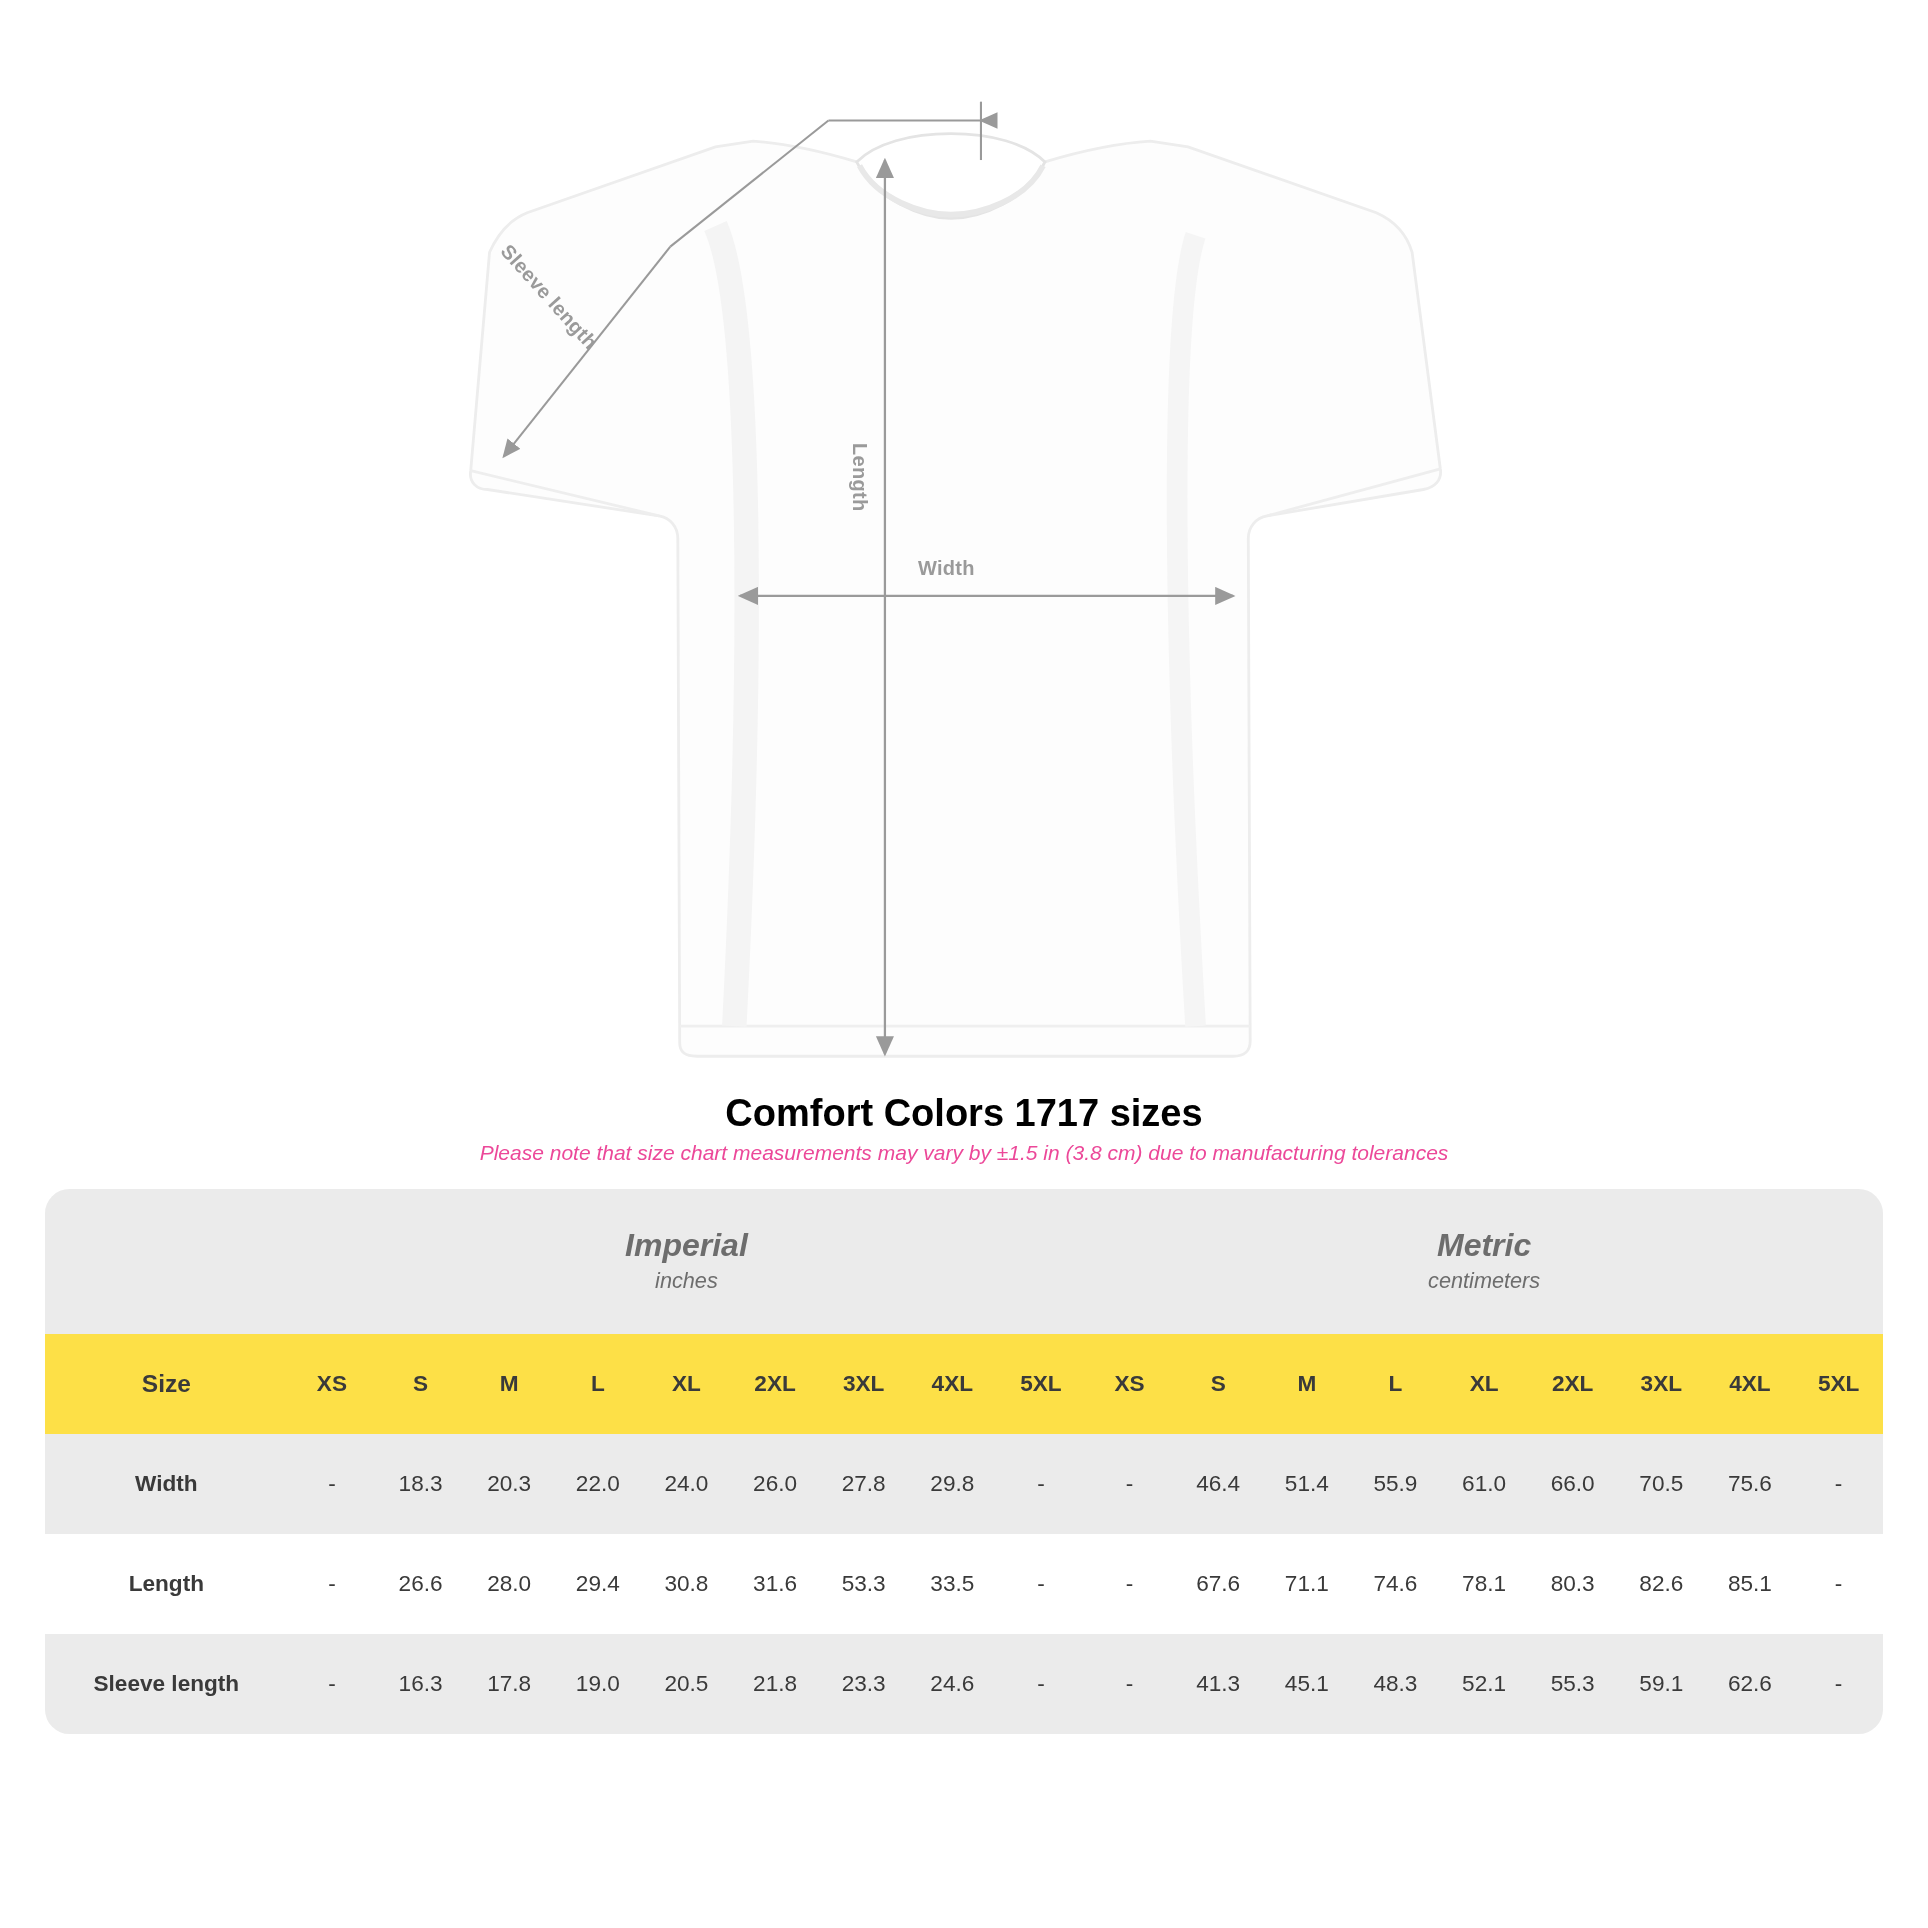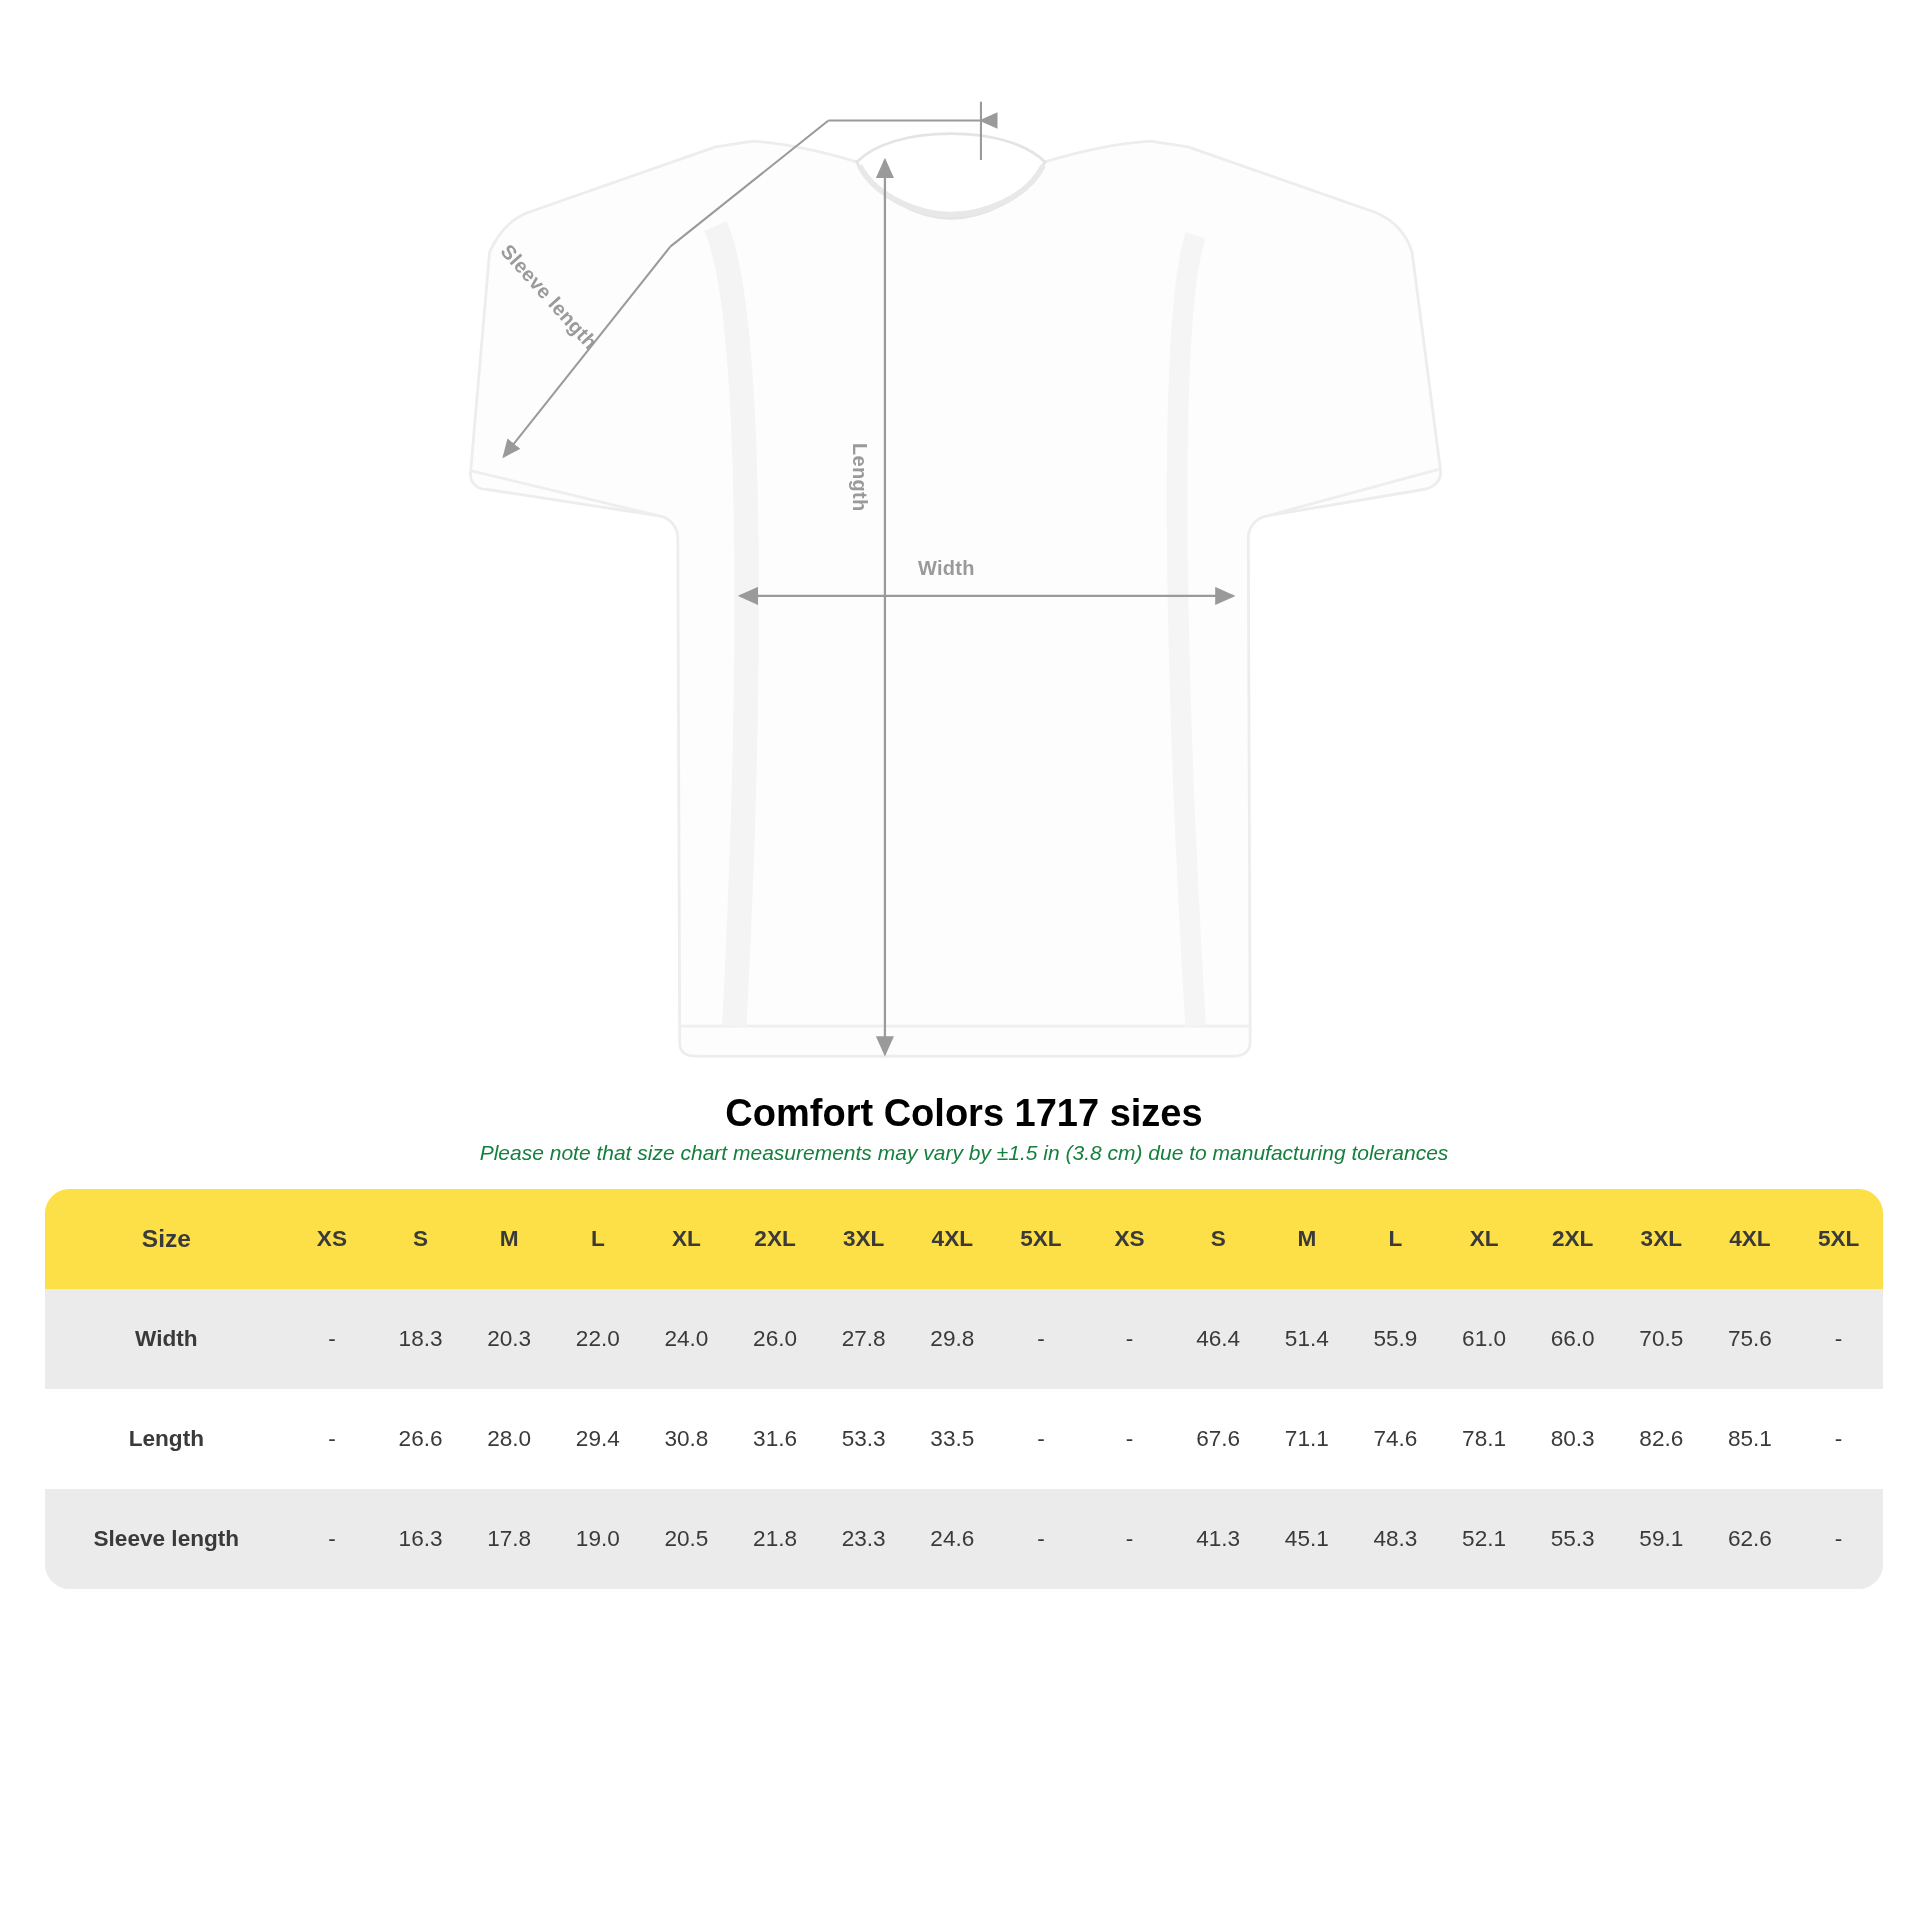--- a/index.html
+++ b/index.html
@@ -57,21 +57,21 @@
     font-size: 38px;
     font-weight: bold;
     color: #000000;
     margin: 0;
     padding: 0 0 5.6px 0;
   }
   .chart-subtitle {
     text-align: center;
     font-size: 21px;
     font-style: italic;
-    color: #15803d;
+    color: #ec4899;
     margin: 0 0 24.5px 0;
   }
 
   
   .table-wrap {
     width: 1838px;
     margin: 0 auto;
   }
   table.size-table {
     width: 100%;
@@ -205,20 +205,31 @@
   <h1 class="chart-title">Comfort Colors 1717 sizes</h1>
   <div class="chart-subtitle">Please note that size chart measurements may vary by ±1.5 in (3.8 cm) due to manufacturing tolerances</div>
 
   <div class="table-wrap">
     <table class="size-table">
       <colgroup>
         <col style="width:13.2%">
         <col span="18" style="width:4.8222%">
       </colgroup>
       <tbody id="table-body">
+          <tr>
+            <td class="corner-cell"></td>
+            <td class="unit-head" colspan="9">
+              <div class="unit-name">Imperial</div>
+              <div class="unit-sub">inches</div>
+            </td>
+            <td class="unit-head" colspan="9">
+              <div class="unit-name">Metric</div>
+              <div class="unit-sub">centimeters</div>
+            </td>
+          </tr>
           <tr class="head-row">
             <td class="row-label-cell">Size</td>
             <td>XS</td>
             <td>S</td>
             <td>M</td>
             <td>L</td>
             <td>XL</td>
             <td>2XL</td>
             <td>3XL</td>
             <td>4XL</td>

